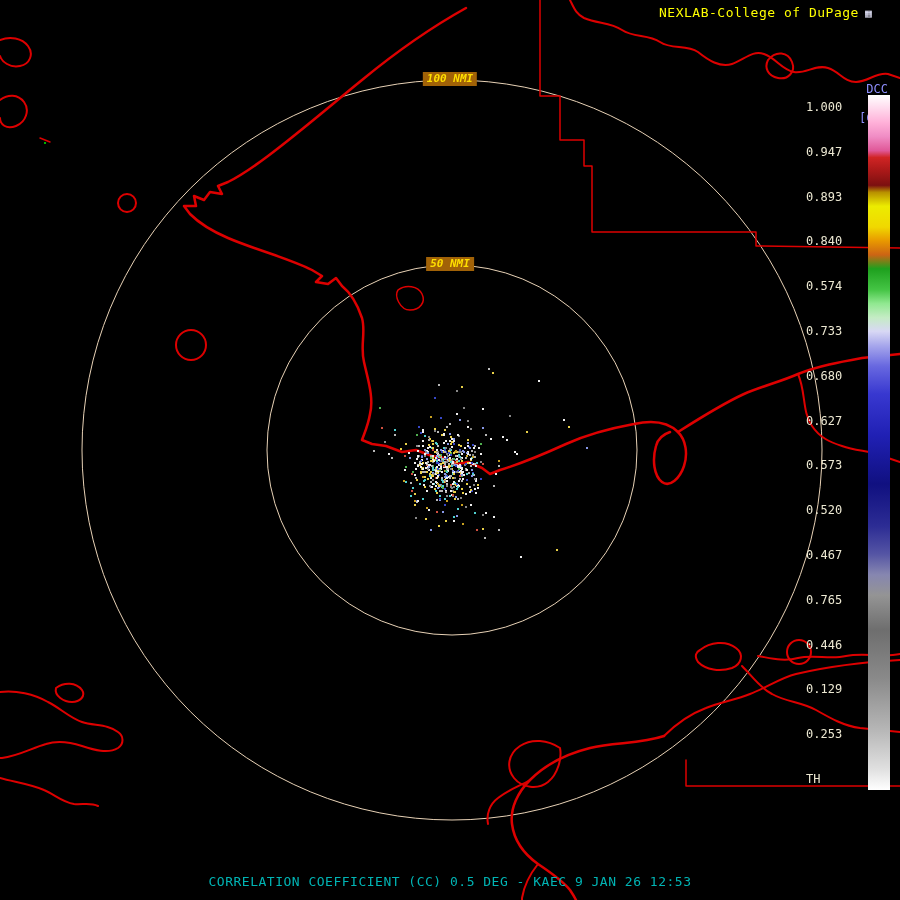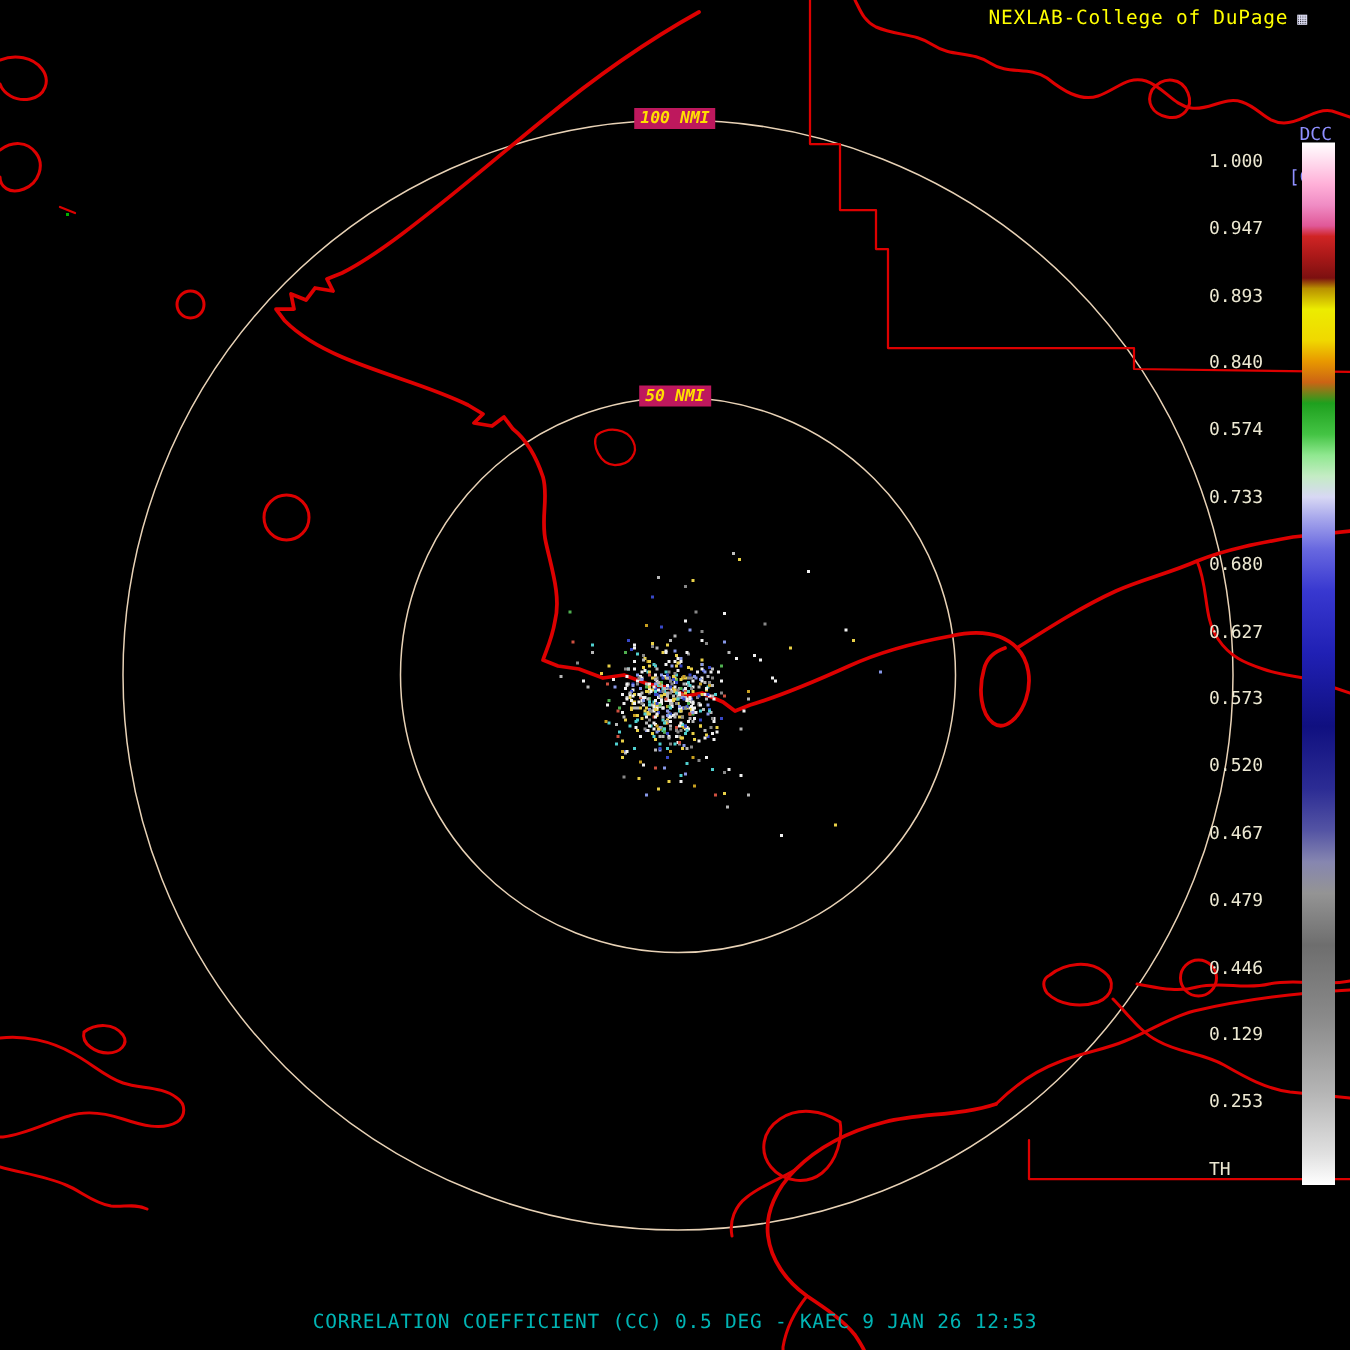--- a/index.html
+++ b/index.html
@@ -10,21 +10,21 @@
   .station-title{position:absolute;top:5px;right:28px;color:#ffff00;font-size:13px;letter-spacing:0.5px;white-space:nowrap;}
   .station-title .logo{margin-left:6px;font-size:11px;color:#e8e8ff;}
   .cb-product{position:absolute;top:48px;right:12px;width:70px;text-align:right;color:#8f8fff;font-size:12px;margin-top:34px;}
   .cb-units{position:absolute;top:63px;right:12px;width:70px;text-align:right;color:#8f8fff;font-size:12px;margin-top:48px;}
   .colorbar-gradient{position:absolute;top:95px;right:10px;width:22px;height:695px;}
   .colorbar-ticks{position:absolute;top:101px;right:40px;height:684px;width:54px;
       display:flex;flex-direction:column;justify-content:space-between;align-items:flex-start;
       color:#ece8d2;font-size:12px;text-align:right;}
   .colorbar-ticks .tick{line-height:12px;}
   .ring-label{position:absolute;transform:translateX(-50%);color:#ffdf00;font-size:11px;
-      font-weight:bold;font-style:italic;background:#be185d;padding:0 4px;line-height:14px;white-space:nowrap;}
+      font-weight:bold;font-style:italic;background:#a16207;padding:0 4px;line-height:14px;white-space:nowrap;}
   #ring-label-100{left:450px;top:72px;}
   #ring-label-50{left:450px;top:257px;}
   .caption{position:absolute;top:874px;left:0;width:100%;text-align:center;
       color:#00b4b4;font-size:13px;letter-spacing:0.5px;white-space:nowrap;}
 </style>
 </head>
 <body>
 
 <div id="radar-canvas">
 
@@ -678,21 +678,21 @@
       <div class="tick">0.947</div>
       <div class="tick">0.893</div>
       <div class="tick">0.840</div>
       <div class="tick">0.574</div>
       <div class="tick">0.733</div>
       <div class="tick">0.680</div>
       <div class="tick">0.627</div>
       <div class="tick">0.573</div>
       <div class="tick">0.520</div>
       <div class="tick">0.467</div>
-      <div class="tick">0.479</div>
+      <div class="tick">0.765</div>
       <div class="tick">0.446</div>
       <div class="tick">0.129</div>
       <div class="tick">0.253</div>
       <div class="tick">TH</div>
     </div>
   <div class="colorbar-gradient" style="background: linear-gradient(rgb(255, 255, 255) 0%, rgb(255, 216, 236) 2%, rgb(255, 176, 216) 4%, rgb(240, 140, 196) 6%, rgb(224, 88, 152) 8%, rgb(208, 36, 36) 9%, rgb(168, 24, 24) 11%, rgb(124, 16, 16) 13%, rgb(184, 144, 0) 14%, rgb(236, 236, 0) 16%, rgb(240, 216, 0) 19%, rgb(232, 152, 0) 21%, rgb(204, 100, 20) 23%, rgb(30, 160, 30) 25%, rgb(68, 196, 68) 28%, rgb(144, 232, 144) 30%, rgb(196, 236, 196) 32%, rgb(216, 216, 244) 34%, rgb(168, 168, 236) 36%, rgb(104, 104, 224) 39%, rgb(56, 56, 208) 43%, rgb(32, 32, 180) 49%, rgb(16, 16, 128) 56%, rgb(44, 44, 148) 62%, rgb(84, 84, 164) 66%, rgb(134, 134, 176) 69%, rgb(148, 148, 148) 72%, rgb(110, 110, 110) 77%, rgb(138, 138, 138) 84%, rgb(180, 180, 180) 91%, rgb(224, 224, 224) 97%, rgb(255, 255, 255) 100%);"></div>
 
   <div class="caption">CORRELATION COEFFICIENT (CC) 0.5 DEG - KAEC 9 JAN 26 12:53</div>
 
 </div>

